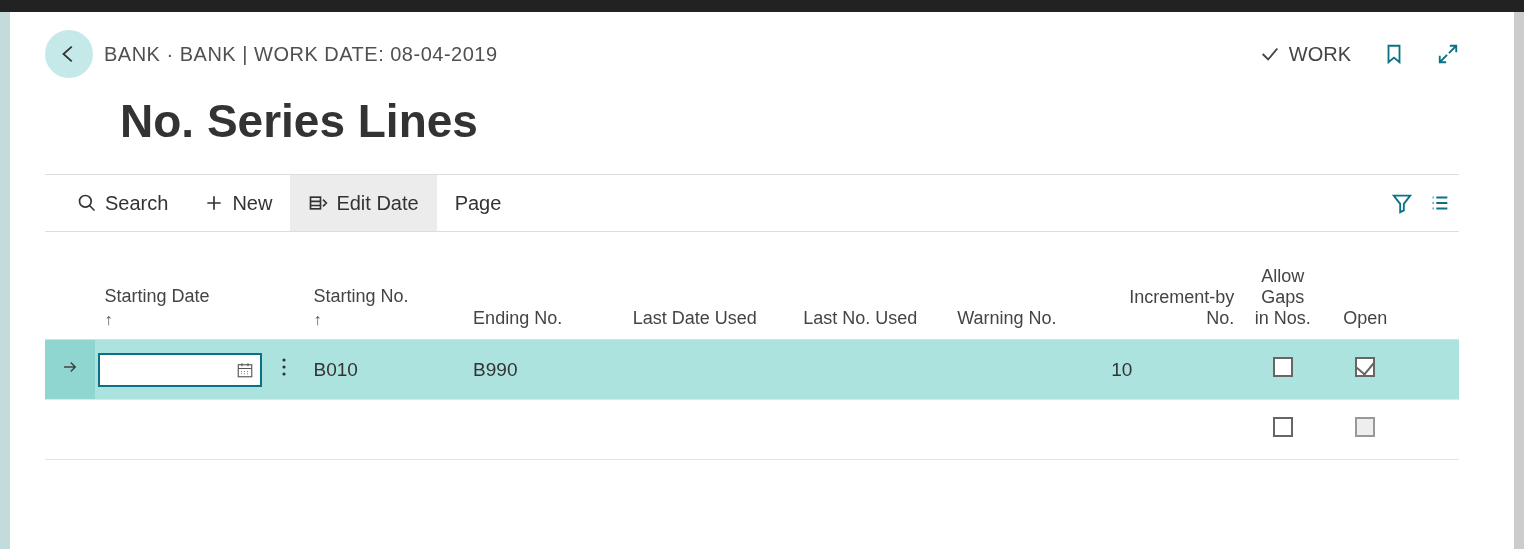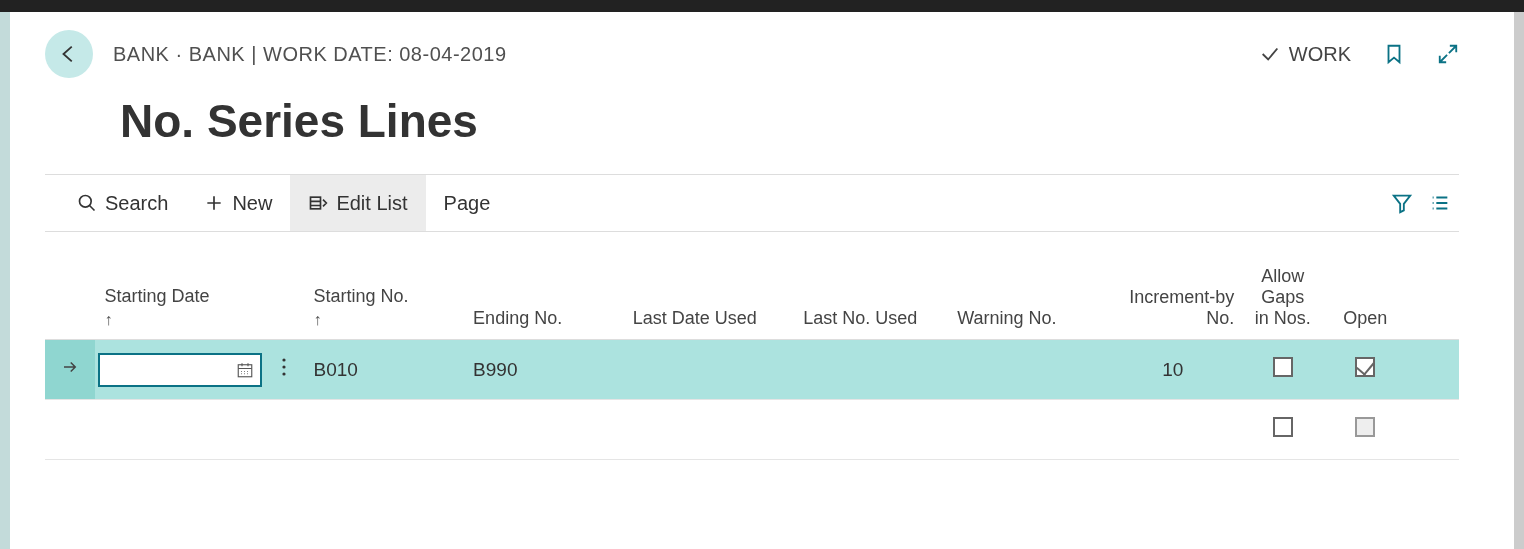--- a/index.html
+++ b/index.html
@@ -1,20 +1,20 @@
 <!DOCTYPE html>
 <html><head>
 <meta charset="utf-8">
 <style>
   * { box-sizing: border-box; }
   html, body { margin:0; padding:0; font-family: "Segoe UI", Arial, sans-serif; background:#ccc; }
   .viewport { width:1524px; height:549px; background:#ccc; position:relative; overflow:hidden; }
   .topbar { height:12px; background:#222; }
   .page { position:absolute; left:10px; right:10px; top:12px; bottom:0; background:#fff; padding:18px 55px 0 35px; }
-  .header-row { display:flex; align-items:center; gap:20px; }
+  .header-row { display:flex; align-items:center; gap:11px; }
   .back-btn { width:48px; height:48px; border-radius:50%; background:#c5e9e8; display:flex; align-items:center; justify-content:center; cursor:pointer; flex-shrink:0; }
   .back-btn svg { width:22px; height:22px; stroke:#333; }
   .crumb { color:#505050; font-size:20px; letter-spacing:0.5px; font-weight:400; }
   .header-right { margin-left:auto; display:flex; align-items:center; gap:32px; color:#444; }
   .saved { display:flex; align-items:center; gap:8px; font-size:20px; color:#444; }
   .saved svg { width:22px; height:22px; stroke:#444; }
   .ico-btn { width:22px; height:24px; cursor:pointer; display:flex; align-items:center; justify-content:center; }
   .ico-btn svg { stroke:#0b7285; }
   .page-title { font-size:46px; font-weight:700; color:#333; margin:16px 0 26px 75px; }
   .toolbar-wrap { margin-left:0; border-top:1px solid #ddd; border-bottom:1px solid #ddd; }
@@ -23,21 +23,21 @@
   .tool.active { background:#ececec; }
   .tool svg { width:20px; height:20px; stroke:#333; }
   .toolbar-spacer { flex:1; }
   .toolbar .ico-btn { align-self:center; margin:0 8px; }
   .grid { margin-top:28px; width:100%; }
   .grid table { width:100%; border-collapse:collapse; table-layout:fixed; }
   .grid th { text-align:left; font-weight:400; font-size:18px; color:#444; padding:6px 10px 10px 10px; vertical-align:bottom; border-bottom:1px solid #ddd; }
   .grid th.num { text-align:right; }
   .grid th.ctr { text-align:center; }
   .grid td { border-bottom:1px solid #e5e5e5; height:60px; padding:0 10px; font-size:19px; color:#333; }
-  .grid td.num { text-align:center; }
+  .grid td.num { text-align:left; }
   .grid td.ctr { text-align:center; }
   tr.selected td { background:#ace3df; }
   tr.selected td.rowcap { background:#8fd6d0; }
   .rowcap { width:45px; text-align:center; }
   .rowcap svg { width:18px; height:18px; stroke:#444; }
   .date-cell { padding:3px !important; }
   .date-input { display:flex; align-items:center; height:34px; border:2px solid #0b7285; background:#fff; }
   .date-input input { flex:1; border:none; outline:none; font-size:18px; padding:0 6px; background:transparent; min-width:0; width:100%; }
   .date-input .cal { width:30px; display:flex; align-items:center; justify-content:center; cursor:pointer; }
   .menu-cell { width:35px; text-align:center; }
@@ -98,21 +98,21 @@
           <svg viewBox="0 0 24 24" fill="none" stroke-width="2">
               <path d="M12 4 V20 M4 12 H20"></path>
             </svg>
           <span>New</span>
         </div>
         <div class="tool active">
           <svg viewBox="0 0 24 24" fill="none" stroke-width="2">
               <rect x="3" y="5" width="12" height="14"></rect>
               <path d="M3 10 H15 M3 15 H15 M18 8 L22 12 L18 16"></path>
             </svg>
-          <span>Edit List</span>
+          <span>Edit Date</span>
         </div>
         <div class="tool">
           <span>Page</span>
         </div>
         <div class="toolbar-spacer"></div>
         <div class="ico-btn">
           <svg viewBox="0 0 24 24" fill="none" stroke-width="2">
               <path d="M3 4 H21 L14 13 V20 L10 22 V13 Z"></path>
             </svg>
         </div>

